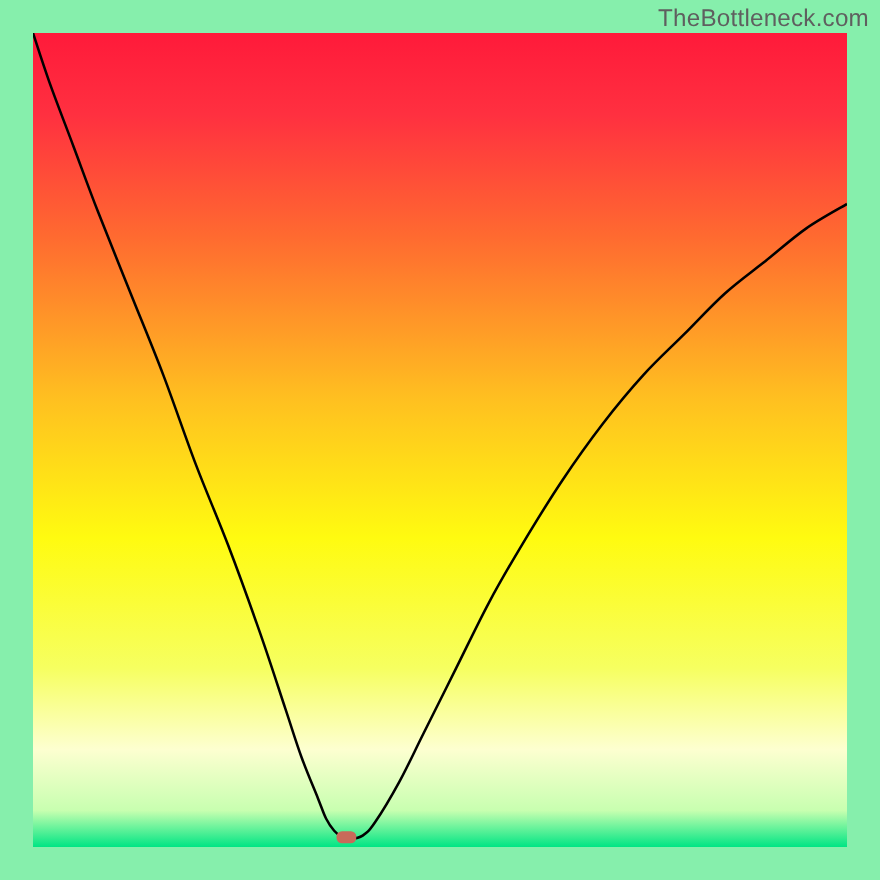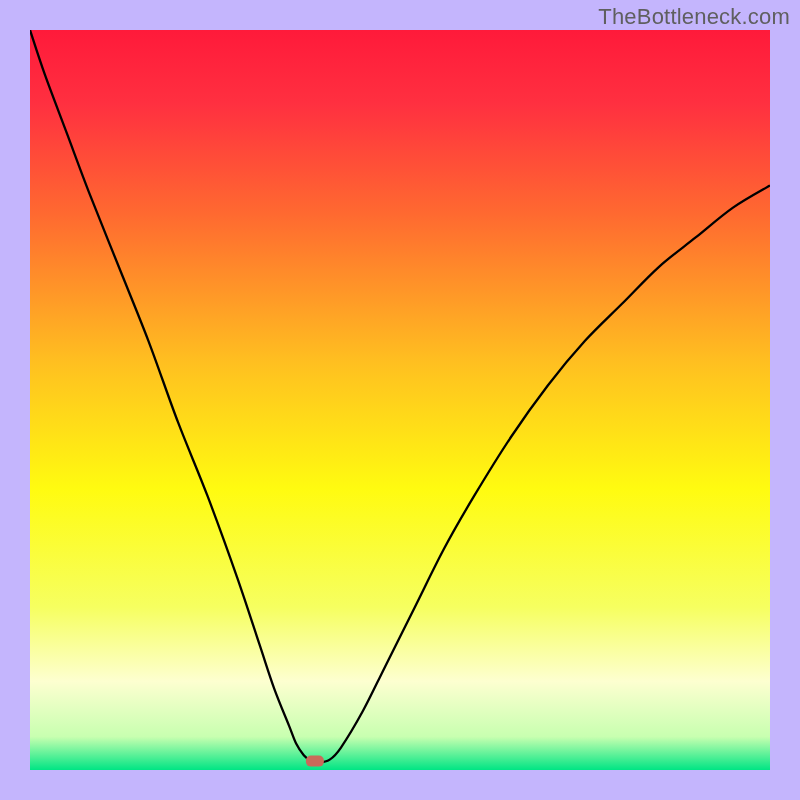--- a/index.html
+++ b/index.html
@@ -8,21 +8,21 @@
     width: 800px;
     height: 800px;
     overflow: hidden;
     background: #000;
     font-family: Arial, Helvetica, sans-serif;
   }
   .frame {
     position: relative;
     width: 800px;
     height: 800px;
-    background: #c4b5fd;
+    background: #86efac;
   }
   .watermark {
     position: absolute;
     top: 4px;
     right: 10px;
     font-size: 22px;
     color: #5f5f5f;
     font-weight: 500;
     letter-spacing: 0.2px;
     z-index: 10;

